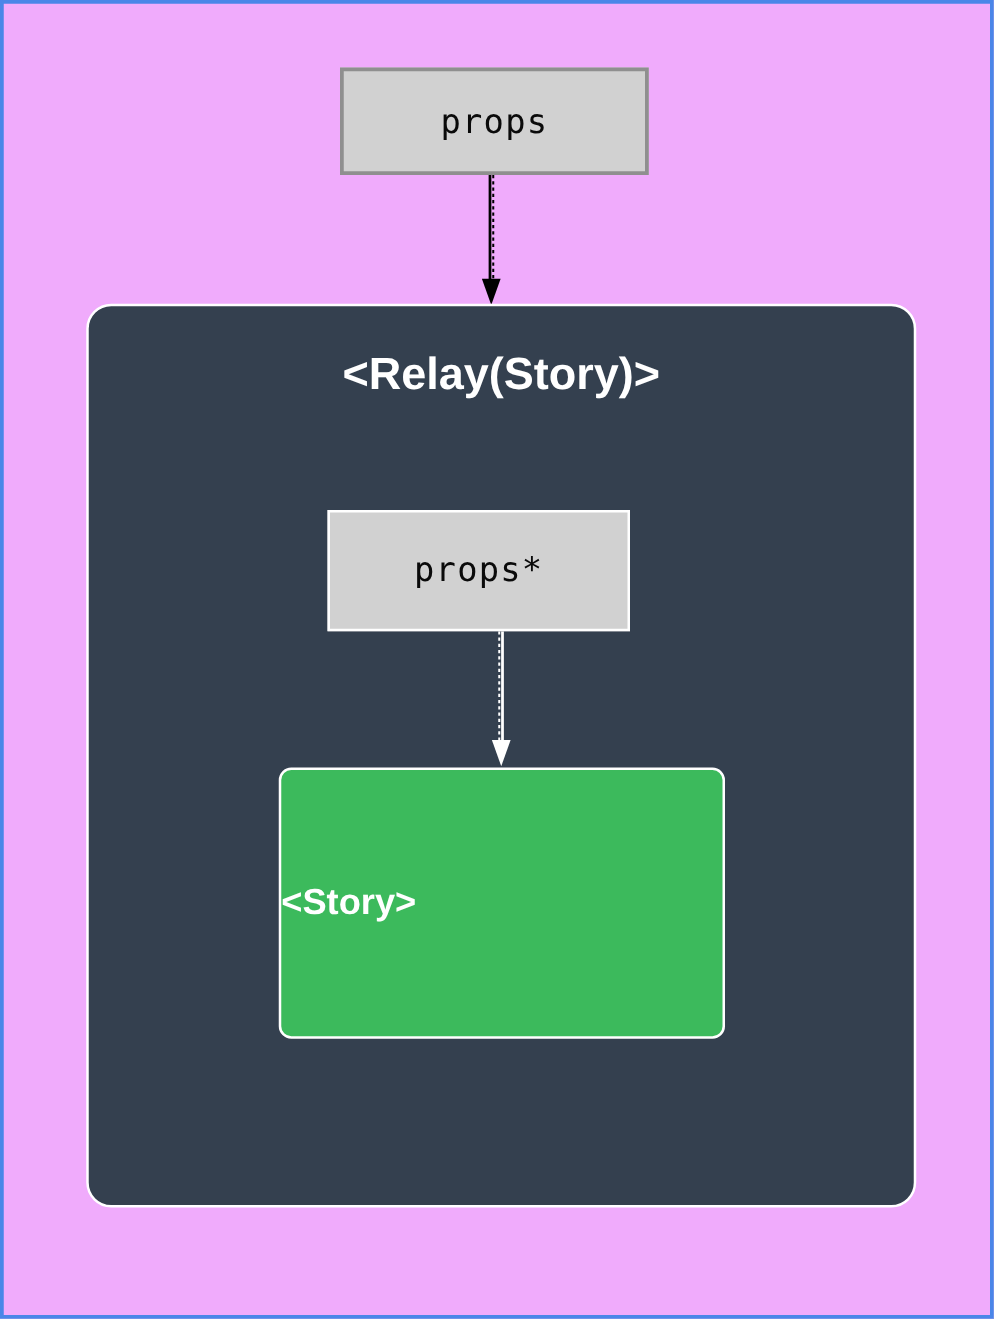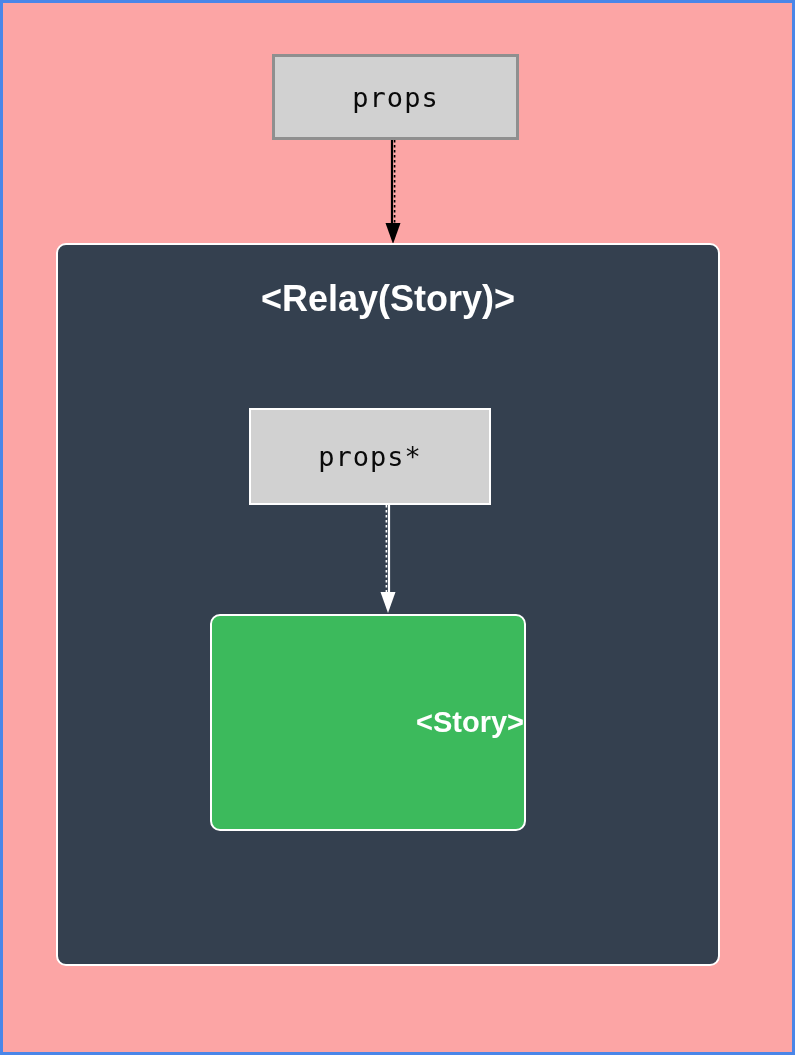--- a/index.html
+++ b/index.html
@@ -1,20 +1,20 @@
 <!DOCTYPE html>
 <html><head>
 <meta charset="utf-8">
 <style>
   html, body { margin: 0; padding: 0; }
   .canvas {
     position: relative;
     width: 795px;
     height: 1055px;
-    background: #fca5a5;
+    background: #f0abfc;
     border: 3px solid #4a86e8;
     box-sizing: border-box;
     font-family: "Liberation Sans", sans-serif;
     overflow: hidden;
   }
   .mono-box {
     position: absolute;
     display: flex;
     align-items: center;
     justify-content: center;
@@ -30,48 +30,48 @@
     width: 247px; height: 86px;
     border: 3px solid #8f8f8f;
   }
   .props-inner {
     left: 191px; top: 163px;
     width: 242px; height: 97px;
     border: 2px solid #ffffff;
   }
   .relay-panel {
     position: absolute;
-    left: 53px; top: 240px;
+    left: 66px; top: 240px;
     width: 664px; height: 723px;
     box-sizing: border-box;
     background: #34404f;
     border: 2px solid #ffffff;
-    border-radius: 10px;
+    border-radius: 20px;
   }
   .relay-title {
     position: absolute;
     left: 0; right: 0;
     top: 34px;
     text-align: center;
     color: #ffffff;
     font-size: 36px;
     font-weight: bold;
     line-height: 1.1;
   }
   .story-box {
     position: absolute;
     left: 152px; top: 369px;
-    width: 316px; height: 217px;
+    width: 357px; height: 217px;
     box-sizing: border-box;
     background: #3cba5c;
     border: 2px solid #ffffff;
     border-radius: 10px;
     display: flex;
     align-items: center;
-    justify-content: flex-end;
+    justify-content: flex-start;
     color: #ffffff;
     font-size: 29px;
     font-weight: bold;
   }
   .arrow-svg { position: absolute; display: block; }
   .arrow-top { left: 378px; top: 137px; }
   .arrow-inner { left: 318px; top: 260px; }
 </style>
 </head>
 <body>

